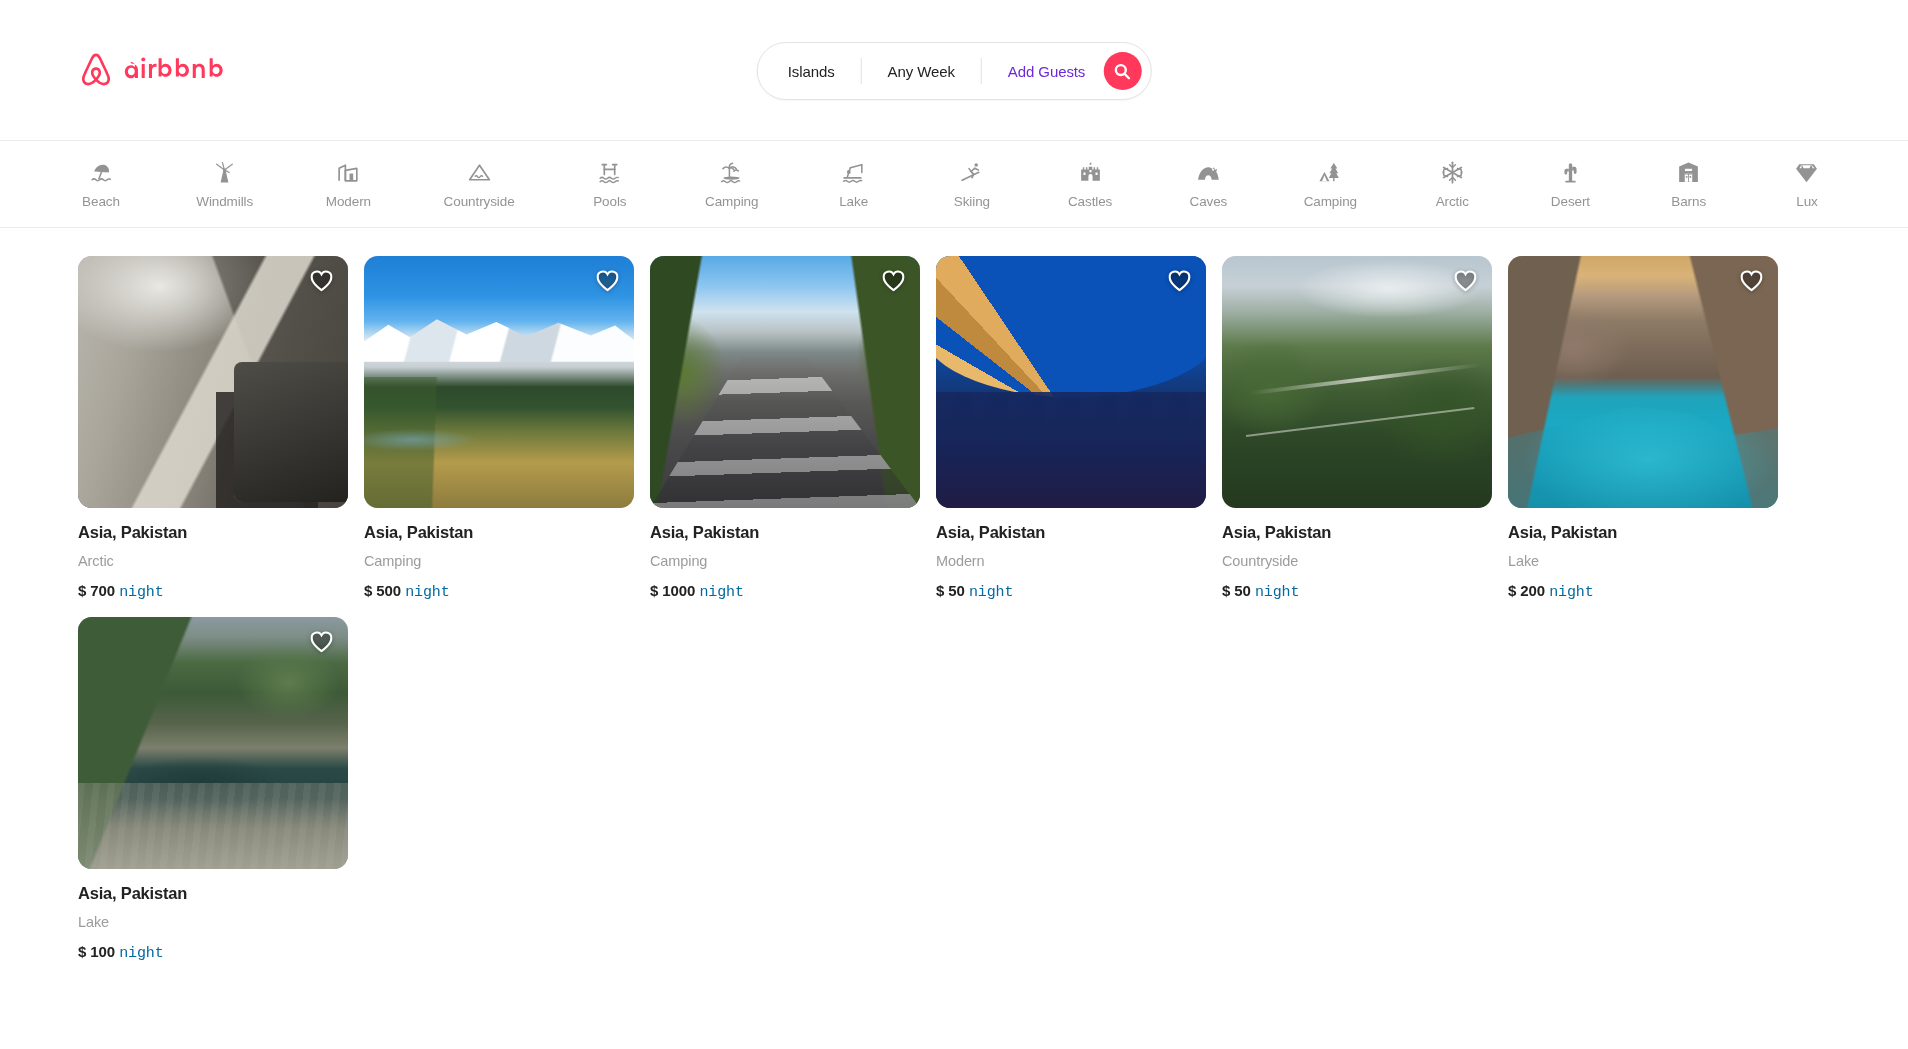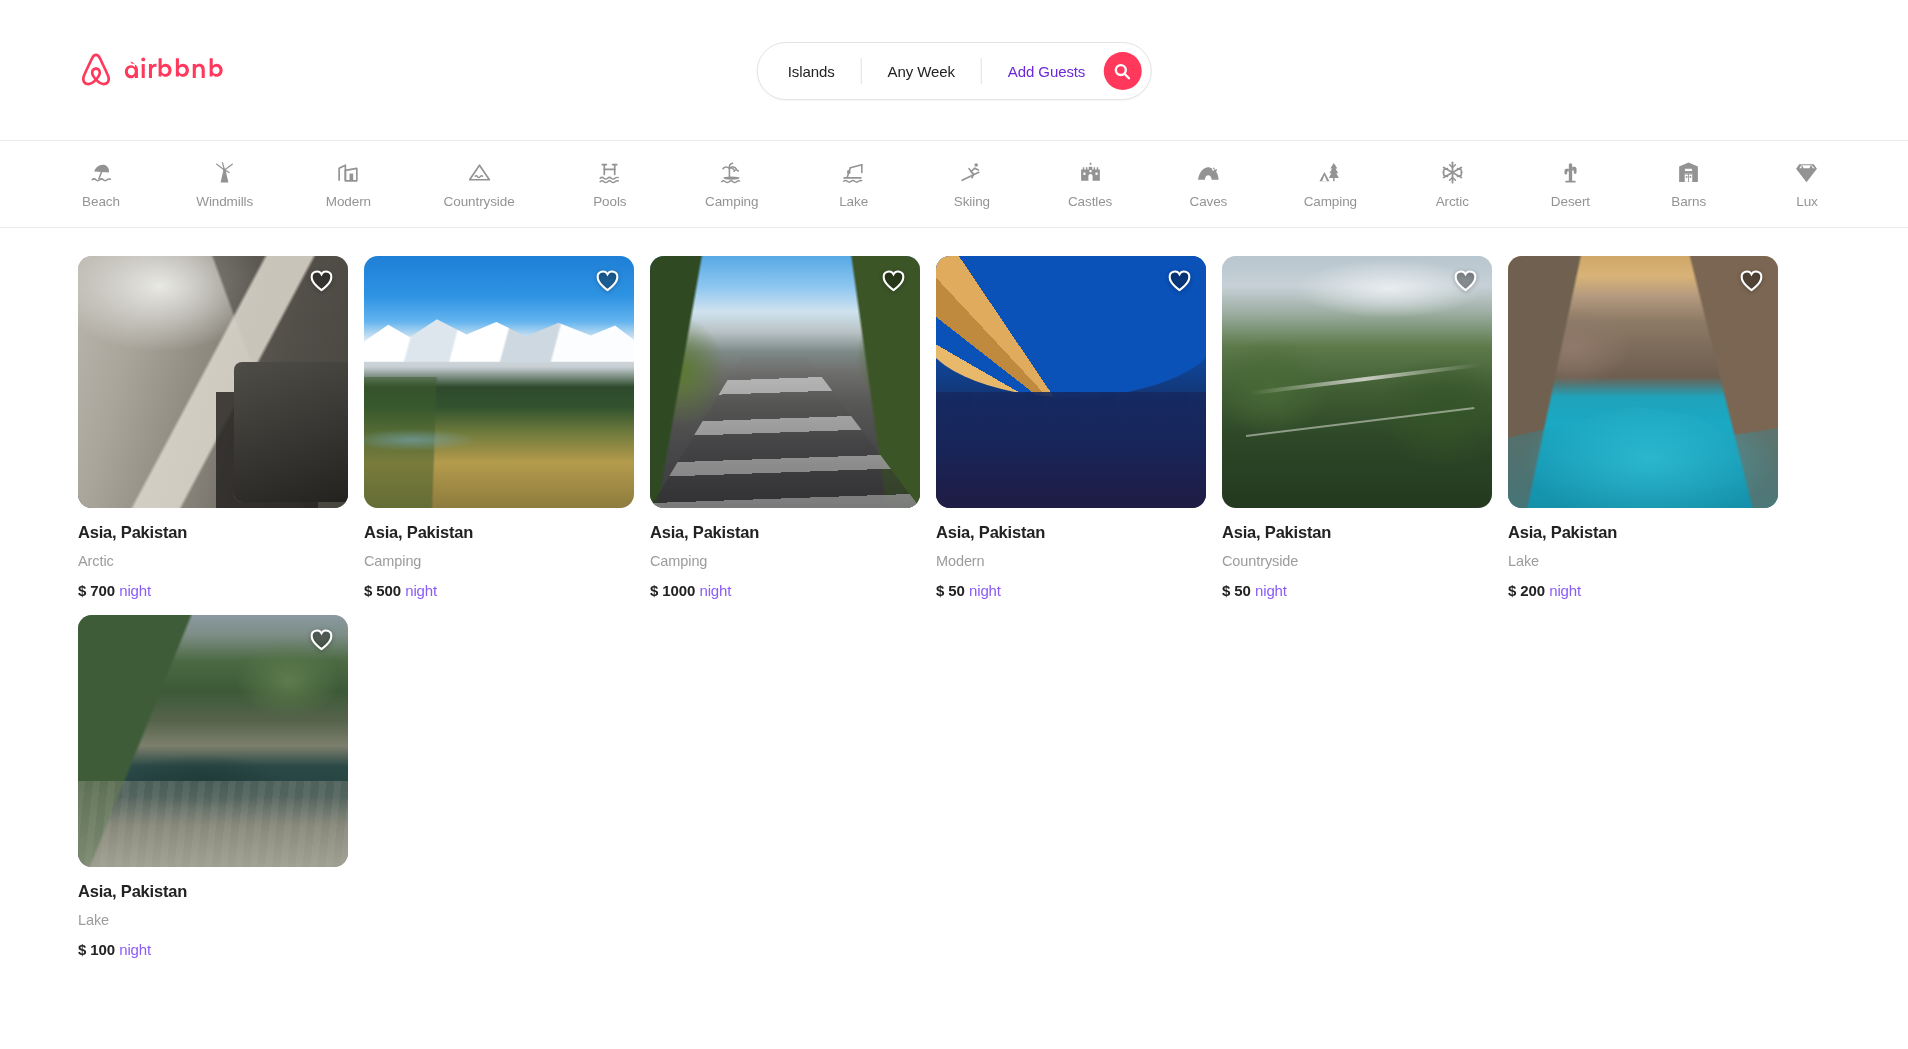--- a/index.html
+++ b/index.html
@@ -201,21 +201,21 @@
     color: #9c9c9c;
     letter-spacing: -0.1px;
   }
   .card-price {
     margin-top: 13px;
     font-size: 15px;
     color: #222222;
     letter-spacing: -0.1px;
   }
   .card-price b { font-weight: bold; }
-  .card-price span { color: #8b5cf6; font-weight: normal; }
+  .card-price span { color: #0369a1; font-weight: normal; font-family: Liberation Mono, monospace; }
 
   
   .ph { position: absolute; inset: 0; }
 
   
   .ph-jeep {
     background:
       radial-gradient(ellipse 60% 40% at 30% 12%, #e8e8e4 0%, rgba(232,232,228,0) 65%),
       linear-gradient(105deg, #b9b6ad 0%, #a9a59b 22%, #8e8a80 46%, #6e6a62 70%, #55524c 100%),
       linear-gradient(185deg, #dcdcd6 0%, #9c988e 34%, #6d6a62 78%, #4e4b45 100%);

